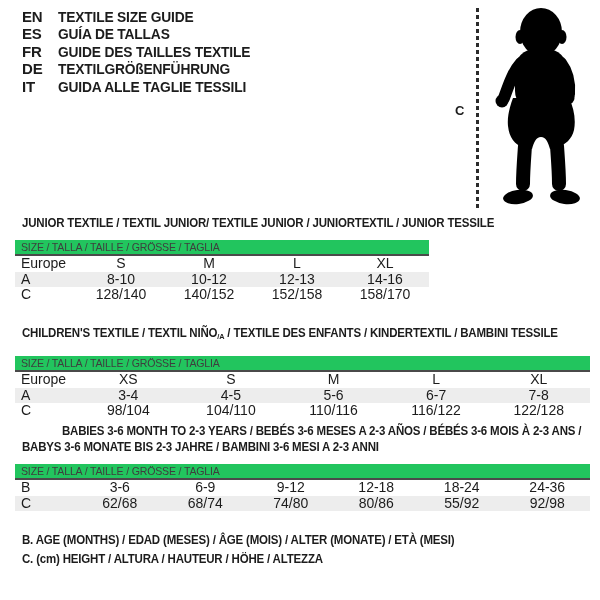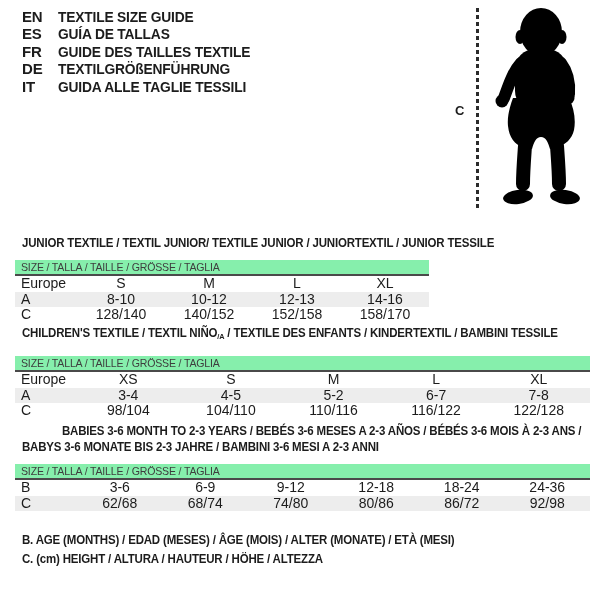--- a/index.html
+++ b/index.html
@@ -29,21 +29,21 @@
 
   
   .sec { left:15px; }
   .sec-title { font-weight:700; font-size:12.5px; line-height:16px; letter-spacing:-0.2px; margin-left:7px; }
   #sec-junior  .sec-title { margin-bottom:9px; }
   #sec-children .sec-title { margin-bottom:11px; }
   #sec-babies  .titles { margin-bottom:9px; }
   .sub { font-size:8px; vertical-align:-2px; }
 
   .size-bar {
-    background:#86efac; color:#3e3e3e;
+    background:#22c55e; color:#3e3e3e;
     font-size:11.5px; line-height:14px; height:14px;
     padding-left:6px; letter-spacing:-0.2px;
     border-bottom:2px solid #4a4a4a;
   }
   .trow { display:grid; height:15.5px; line-height:15.5px; font-size:14px; }
   .cols4 { grid-template-columns:62px repeat(4,1fr); }
   .cols5 { grid-template-columns:62px repeat(5,1fr); }
   .cols6 { grid-template-columns:62px repeat(6,1fr); }
   .trow .lbl { padding-left:6px; text-align:left; }
   .trow .val { text-align:center; }
@@ -83,21 +83,21 @@
       <circle cx="82" cy="93" r="6.5"></circle>
       <path d="M27,93 L83,93 C88,103 90,115 88,125 C86,134 79,140 72,142 L64,144 C62,137 60,132 55,132 C50,132 48,137 46,144 L37,142 C29,140 23,132 22,121 C21,111 24,101 27,93 Z"></path>
       <path d="M39,141 C38,155 37,167 37,179" fill="none" stroke="#000000" stroke-width="14" stroke-linecap="round"></path>
       <path d="M71,141 C72,155 73,167 73,179" fill="none" stroke="#000000" stroke-width="14" stroke-linecap="round"></path>
       <ellipse cx="32" cy="192" rx="15" ry="7" transform="rotate(-7 32 192)"></ellipse>
       <ellipse cx="79" cy="192" rx="15" ry="7" transform="rotate(7 79 192)"></ellipse>
     </g>
   </svg>
 </div>
 
-<div class="abs sec" id="sec-junior" style="top:215px; width:414px;margin-top:20px;">
+<div class="abs sec" id="sec-junior" style="top:215px; width:414px;">
   <div class="sec-title"><span class="cond">JUNIOR TEXTILE / TEXTIL JUNIOR/ TEXTILE JUNIOR / JUNIORTEXTIL / JUNIOR TESSILE</span></div>
   <div class="size-bar"><span class="cond">SIZE / TALLA / TAILLE / GRÖSSE / TAGLIA</span></div>
   <div class="trow cols4">
     <span class="lbl">Europe</span>
     <span class="val">S</span>
     <span class="val">M</span>
     <span class="val">L</span>
     <span class="val">XL</span>
   </div>
   <div class="trow cols4 shade">
@@ -126,21 +126,21 @@
     <span class="val">XS</span>
     <span class="val">S</span>
     <span class="val">M</span>
     <span class="val">L</span>
     <span class="val">XL</span>
   </div>
   <div class="trow cols5 shade">
     <span class="lbl">A</span>
     <span class="val">3-4</span>
     <span class="val">4-5</span>
-    <span class="val">5-2</span>
+    <span class="val">5-6</span>
     <span class="val">6-7</span>
     <span class="val">7-8</span>
   </div>
   <div class="trow cols5">
     <span class="lbl">C</span>
     <span class="val">98/104</span>
     <span class="val">104/110</span>
     <span class="val">110/116</span>
     <span class="val">116/122</span>
     <span class="val">122/128</span>
@@ -161,21 +161,21 @@
     <span class="val">12-18</span>
     <span class="val">18-24</span>
     <span class="val">24-36</span>
   </div>
   <div class="trow cols6 shade">
     <span class="lbl">C</span>
     <span class="val">62/68</span>
     <span class="val">68/74</span>
     <span class="val">74/80</span>
     <span class="val">80/86</span>
-    <span class="val">86/72</span>
+    <span class="val">55/92</span>
     <span class="val">92/98</span>
   </div>
 </div>
 
 <div class="abs legend">
   <div><span class="cond">B. AGE (MONTHS) / EDAD (MESES) / ÂGE (MOIS) / ALTER (MONATE) / ETÀ (MESI)</span></div>
   <div><span class="cond">C. (cm) HEIGHT / ALTURA / HAUTEUR / HÖHE / ALTEZZA</span></div>
 </div>
 
 </body></html>

